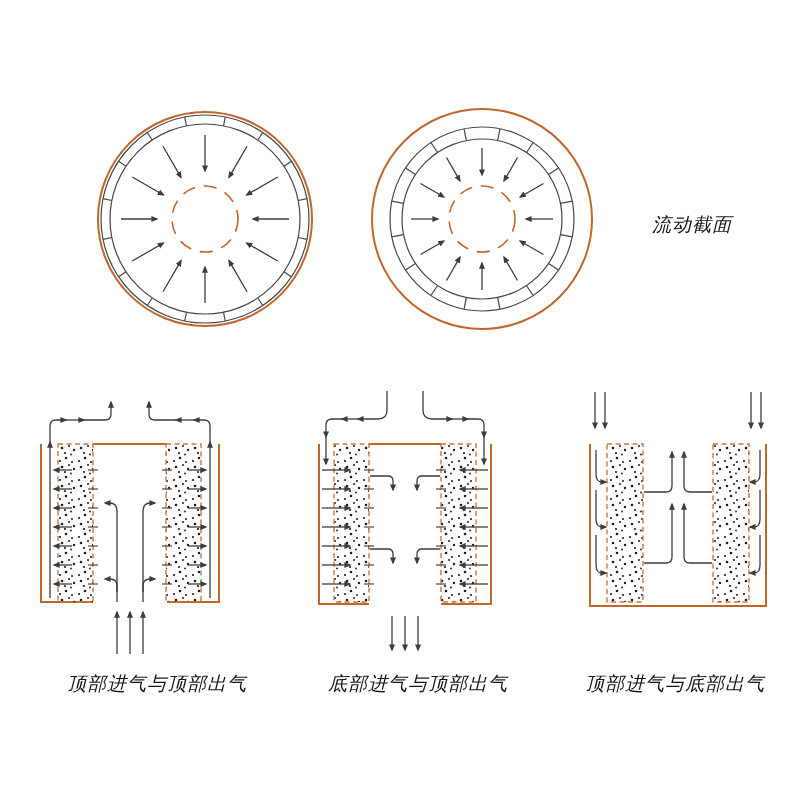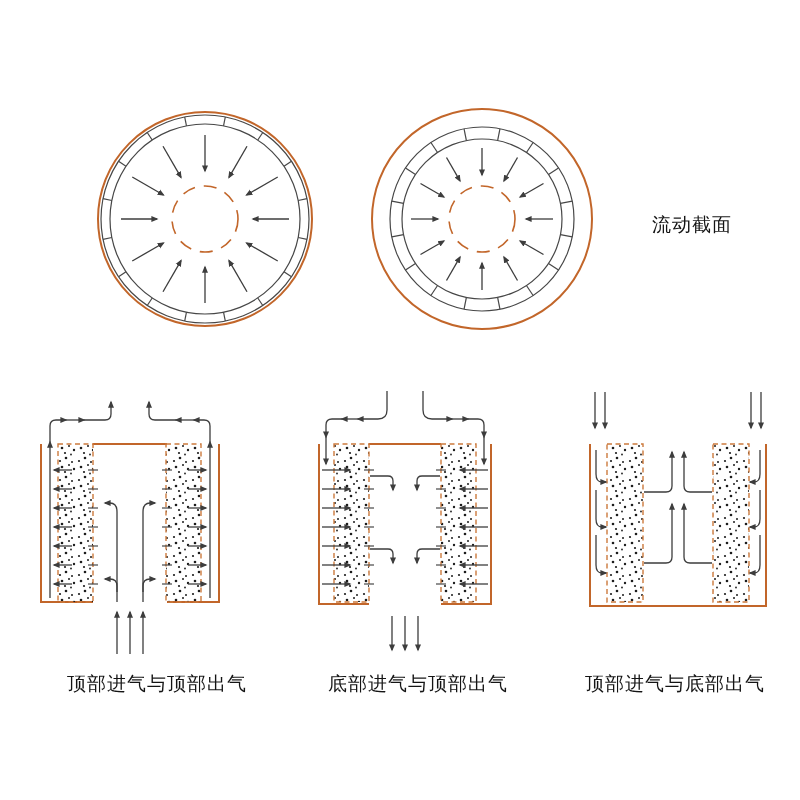--- a/index.html
+++ b/index.html
@@ -1,21 +1,21 @@
 <!DOCTYPE html>
 <html style="--orange: #C2662A; --orange-d: #CC7A3D; --gray: #474747; --arrow: #3d3d3d; --dot: #1c1c1c; --text: #141414; --bg: #ffffff;"><head>
 <meta charset="utf-8">
 <style>
   :root{
     --orange:#C2662A; --orange-d:#CC7A3D; --gray:#474747; --arrow:#3d3d3d;
     --dot:#1c1c1c; --text:#141414; --bg:#ffffff;
   }
   html,body{margin:0;padding:0;background:var(--bg);}
   .page{width:800px;height:800px;position:relative;background:var(--bg);
-        font-family:"Liberation Sans",sans-serif;}
+        font-family:"Liberation Sans",sans-serif;font-style:italic;}
   svg{display:block}
   
   .o  {stroke:var(--orange);stroke-width:2;fill:none;stroke-linecap:butt;}
   .od {stroke:var(--orange-d);stroke-width:1.4;fill:url(#dots);stroke-dasharray:5 3.5;}
   .g  {stroke:var(--gray);stroke-width:1.2;fill:none;}
   .ga {stroke:var(--arrow);stroke-width:1.3;fill:none;stroke-linejoin:round;}
   .dash-c{stroke:var(--orange);stroke-width:1.6;fill:none;stroke-dasharray:13 9;}
   .lbl{fill:var(--text);font-size:19px;font-weight:500;letter-spacing:1px;}
 </style>
 </head>

